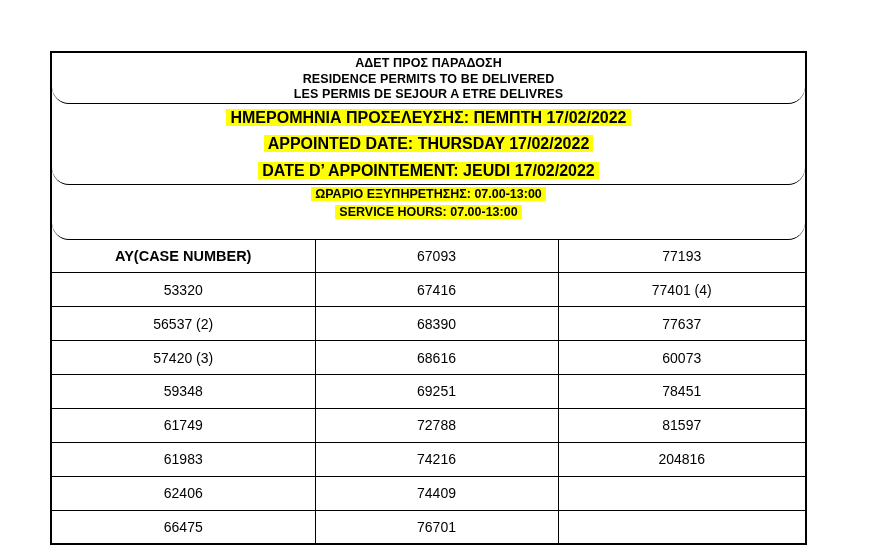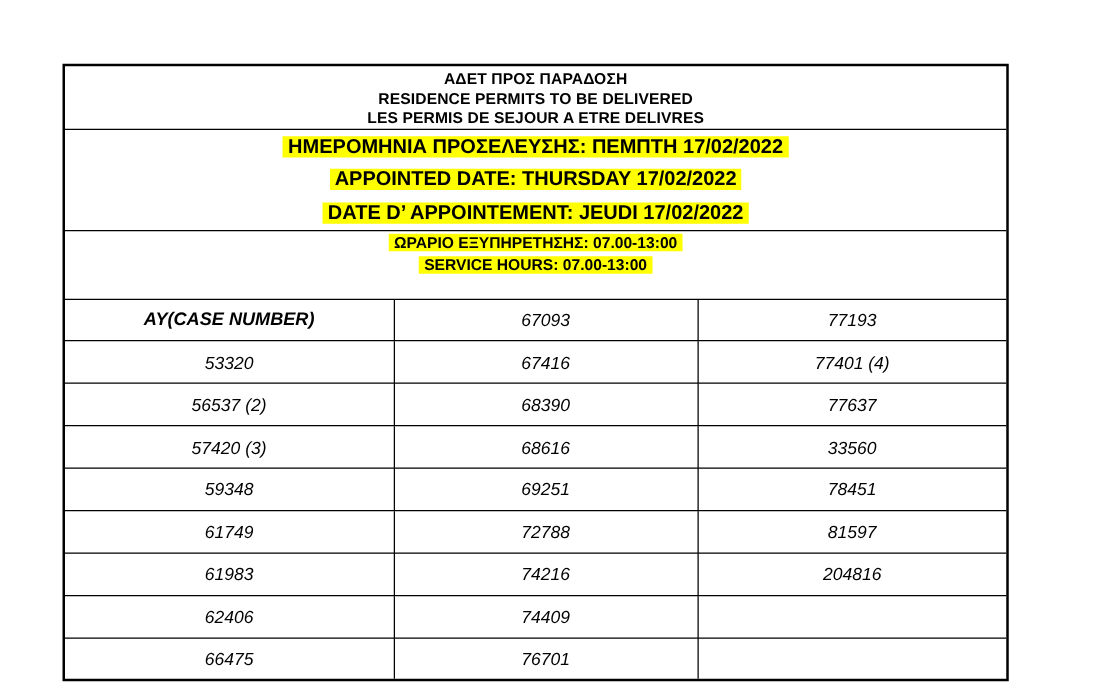--- a/index.html
+++ b/index.html
@@ -10,21 +10,21 @@
     color: #000;
     overflow: hidden;
   }
   .doc {
     position: absolute;
     left: 50px; top: 51px;
     width: 757px; height: 494px;
     border: 2px solid #000;
     background: #fff;
   }
-  .sec { border-bottom: 1px solid #000; text-align: center; }
+  .sec { border-bottom: 1px solid #000; text-align: center; border-radius: 17px; }
   .sec-title { height: 51px; padding-top: 3px; }
   .title-line { font-size: 12.5px; font-weight: bold; line-height: 15.5px; letter-spacing: 0.1px; }
   .sec-dates { height: 81px; padding-top: 1px; }
   .date-line { font-size: 16px; font-weight: bold; line-height: 26.3px; white-space: nowrap; }
   .sec-hours { height: 55px; padding-top: 1px; }
   .hours-line { font-size: 12.5px; font-weight: bold; line-height: 17.6px; white-space: nowrap; }
   .hl {
     background: var(--hl, #ffff00);
     padding: 0 4px;
   }
@@ -32,21 +32,20 @@
     width: 100%;
     height: 303px;
     border-collapse: collapse;
     table-layout: fixed;
   }
   table.cases td {
     border: 1px solid #000;
     text-align: center;
     vertical-align: middle;
     font-size: 14px;
-    font-style: italic;
   }
   table.cases td.hdr { font-weight: bold; font-size: 14.5px; }
   table.cases tr:first-child td { border-top: none; }
   table.cases tr:last-child td { border-bottom: none; }
   table.cases td:first-child { border-left: none; }
   table.cases td:last-child { border-right: none; }
 </style>
 </head>
 <body>
 
@@ -87,21 +86,21 @@
       <td>77401 (4)</td>
     </tr>
     <tr>
       <td>56537 (2)</td>
       <td>68390</td>
       <td>77637</td>
     </tr>
     <tr>
       <td>57420 (3)</td>
       <td>68616</td>
-      <td>33560</td>
+      <td>60073</td>
     </tr>
     <tr>
       <td>59348</td>
       <td>69251</td>
       <td>78451</td>
     </tr>
     <tr>
       <td>61749</td>
       <td>72788</td>
       <td>81597</td>

